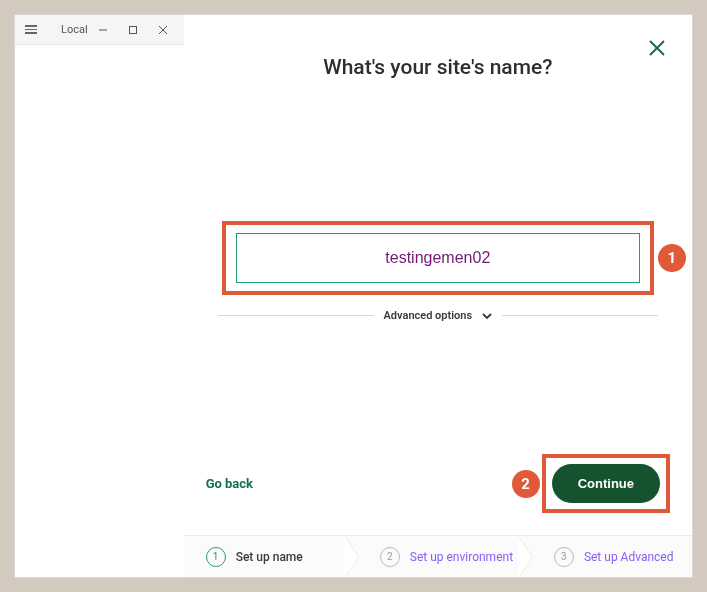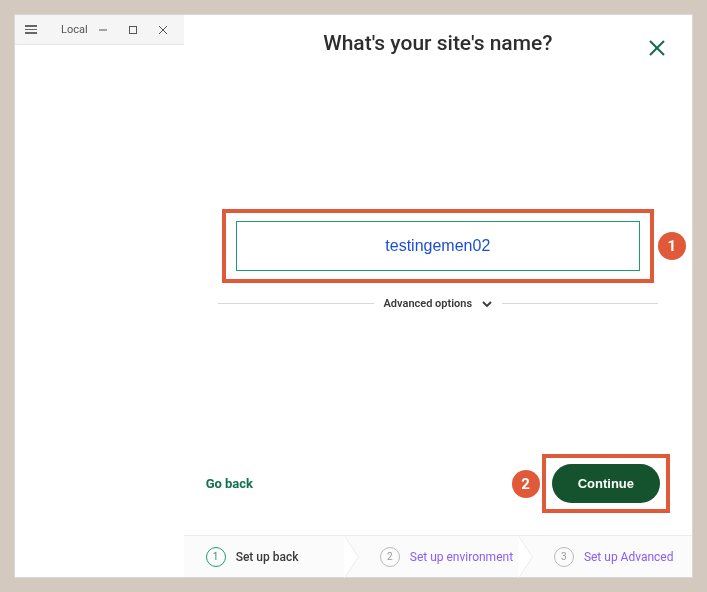--- a/index.html
+++ b/index.html
@@ -48,21 +48,21 @@
     position: relative;
     display: flex;
     flex-direction: column;
   }
 
   .heading {
     text-align: center;
     font-size: 21px;
     font-weight: 500;
     color: #2e2e2e;
-    margin-top: 16px;
+    margin-top: 40px;
   }
   .close-x {
     position: absolute;
     top: 24px;
     right: 26px;
     cursor: pointer;
   }
   .close-x svg { width: 18px; height: 18px; stroke: #156a48; stroke-width: 2; fill: none; }
 
   .mid {
@@ -77,21 +77,21 @@
     border: 4px solid #e05a3a;
     padding: 8px 10px;
     position: relative;
   }
   .site-input {
     width: 404px;
     height: 50px;
     border: 1px solid #1e9e6e;
     text-align: center;
     font-size: 16px;
-    color: #1d4ed8;
+    color: #701a75;
     outline: none;
   }
   .badge {
     width: 28px; height: 28px;
     background: #e05a3a;
     color: #fff;
     border-radius: 50%;
     display: flex; align-items: center; justify-content: center;
     font-weight: 700;
     font-size: 15px;
@@ -242,21 +242,21 @@
       <span class="go-back">Go back</span>
       <div class="annot-box-2">
         <div class="badge badge-2">2</div>
         <button class="continue-btn">Continue</button>
       </div>
     </div>
 
     <div class="stepper">
       <div class="step active">
         <span class="circle">1</span>
-        <span class="label">Set up back</span>
+        <span class="label">Set up name</span>
       </div>
       <div class="step-sep"></div>
       <div class="step">
         <span class="circle">2</span>
         <span class="label">Set up environment</span>
       </div>
       <div class="step-sep"></div>
       <div class="step">
         <span class="circle">3</span>
         <span class="label">Set up Advanced</span>

